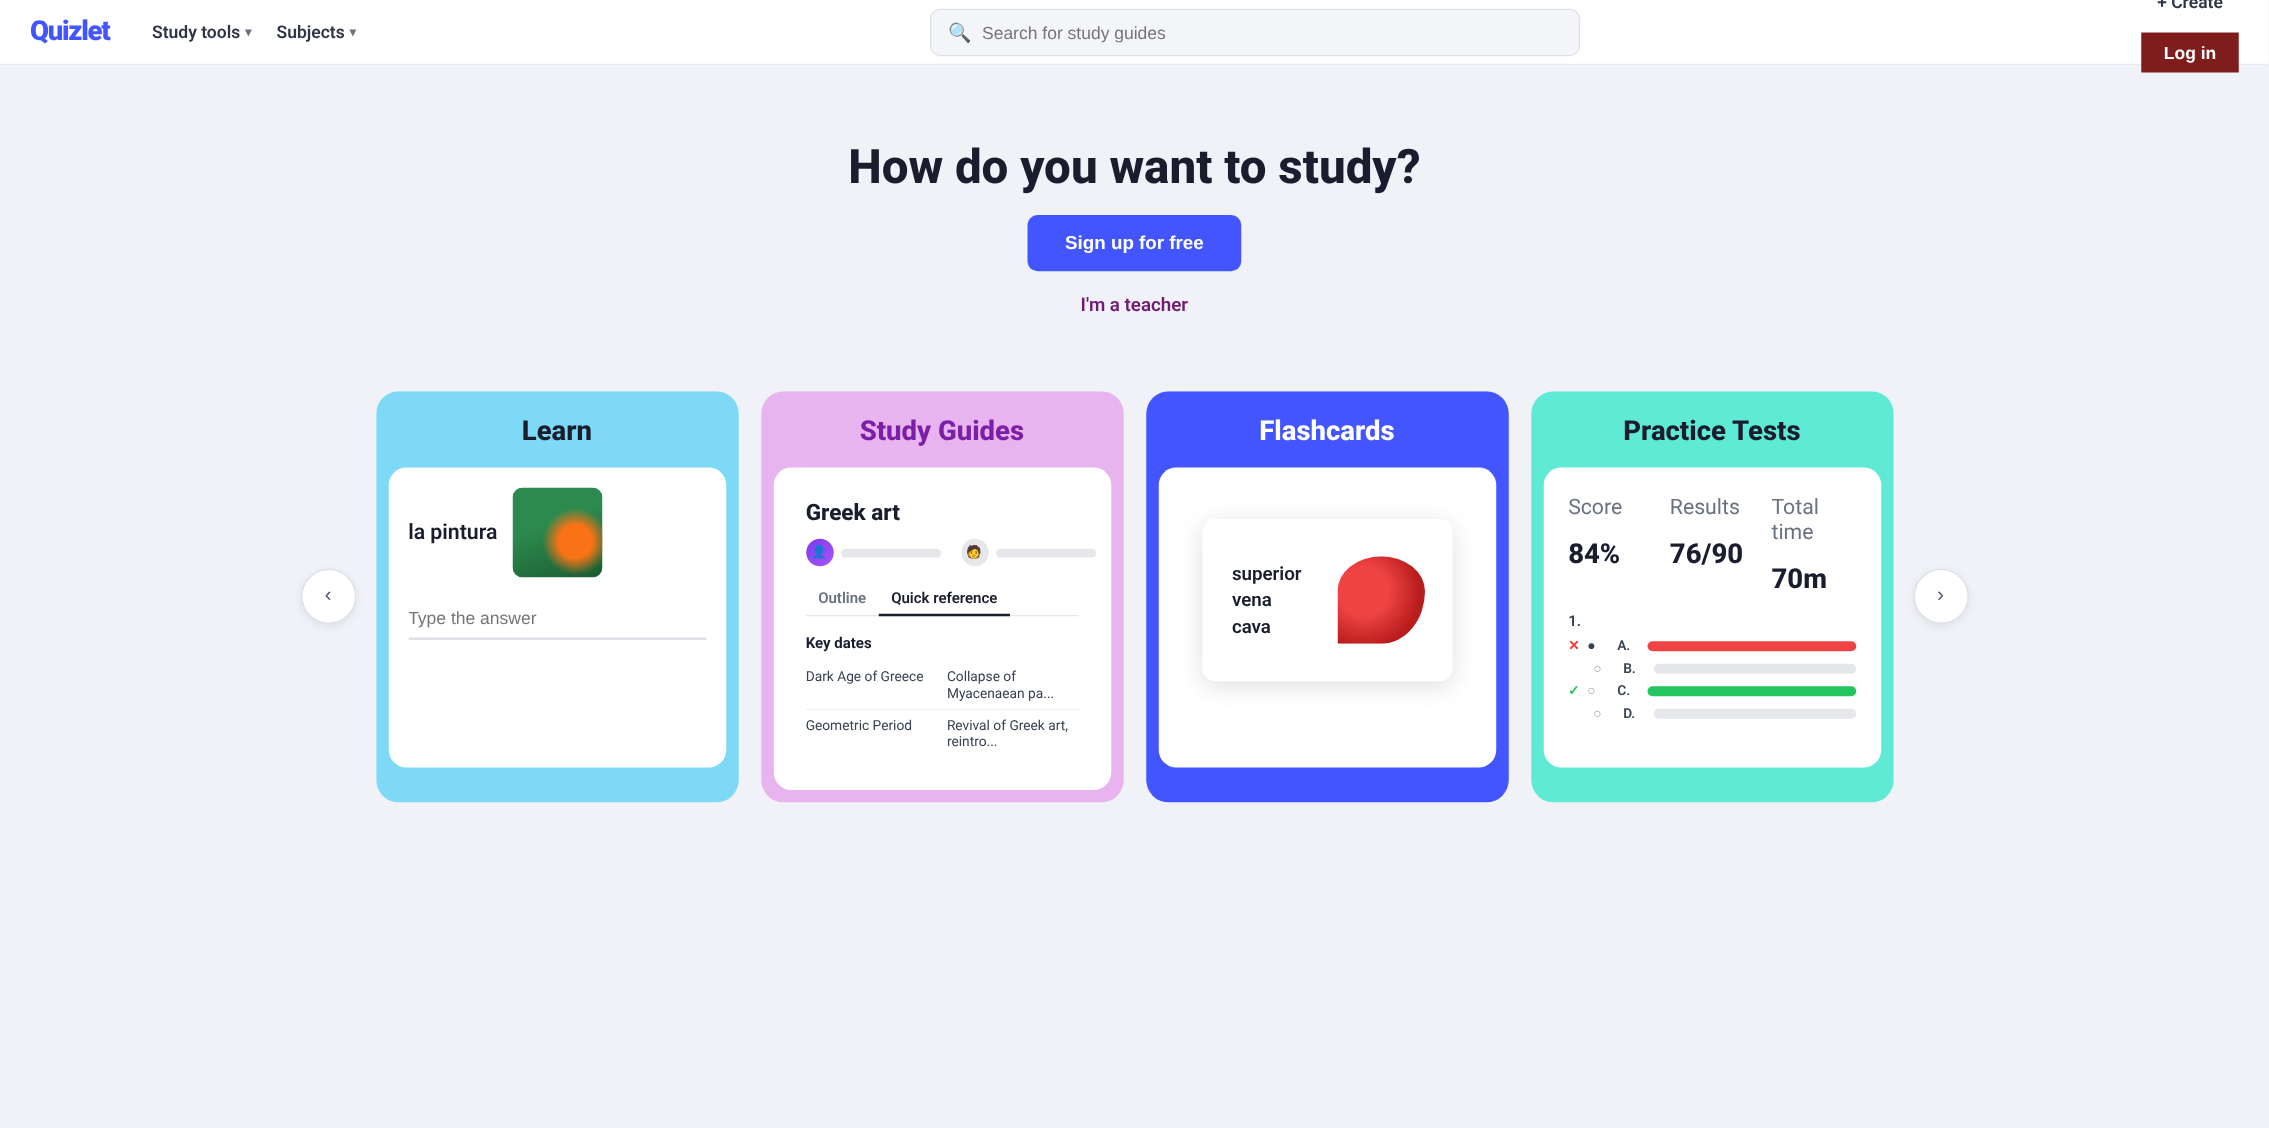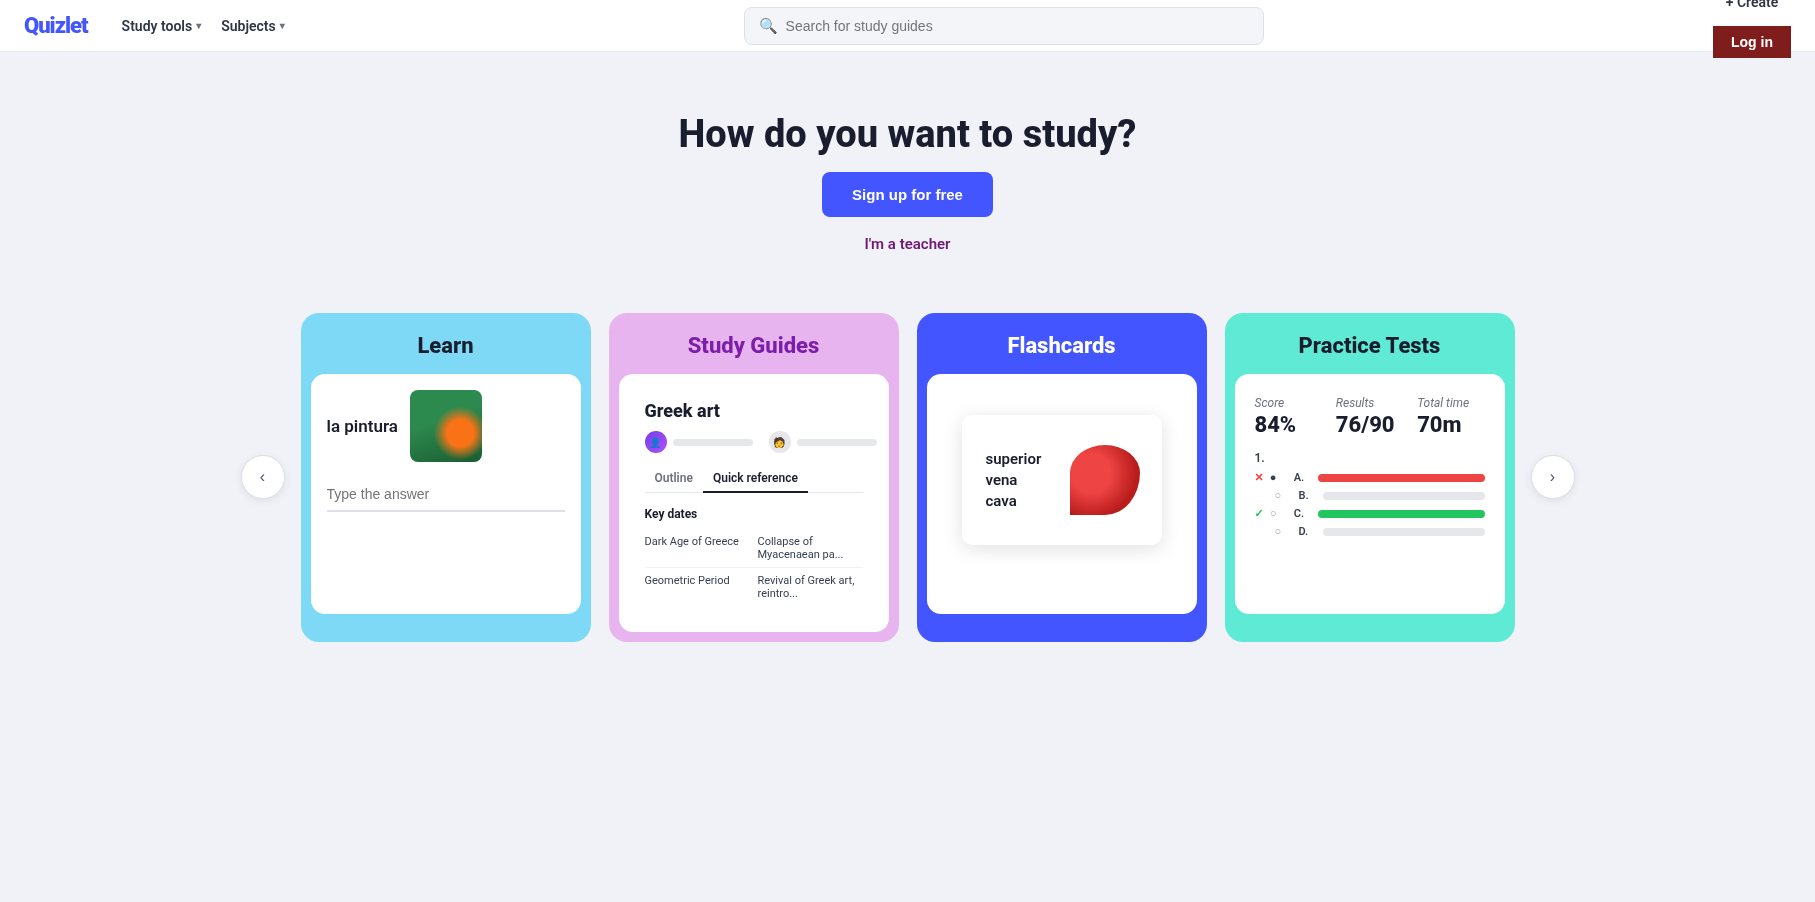--- a/index.html
+++ b/index.html
@@ -192,21 +192,21 @@
       border-radius: 50% 50% 50% 0 / 40% 40% 60% 60%;
       flex-shrink: 0;
     }
 
     
     .card-practice { background: #5eead4; }
     .card-practice .card-header { color: #1a1d2e; text-align: center; }
     .practice-inner { padding: 6px 4px; }
     .practice-stats { display: flex; gap: 14px; margin-bottom: 14px; }
     .stat-col { flex: 1; }
-    .stat-label { font-size: 12px; color: #6b7280; margin-bottom: 2px; font-style: italic; }
+    .stat-label { font-size: 17px; color: #6b7280; margin-bottom: 15px; }
     .stat-value { font-size: 22px; font-weight: 800; color: #1a1d2e; }
     .practice-item { margin-bottom: 10px; }
     .item-num { font-size: 12px; color: #374151; font-weight: 600; margin-bottom: 6px; }
     .option-row { display: flex; align-items: center; gap: 6px; margin-bottom: 5px; }
     .option-label { font-size: 11px; font-weight: 600; color: #374151; width: 18px; }
     .option-bar { height: 8px; border-radius: 4px; flex: 1; }
     .bar-red { background: #ef4444; width: 70%; }
     .bar-gray { background: #e5e7eb; width: 60%; }
     .bar-green { background: #22c55e; width: 80%; }
     .bar-gray2 { background: #e5e7eb; width: 50%; }

